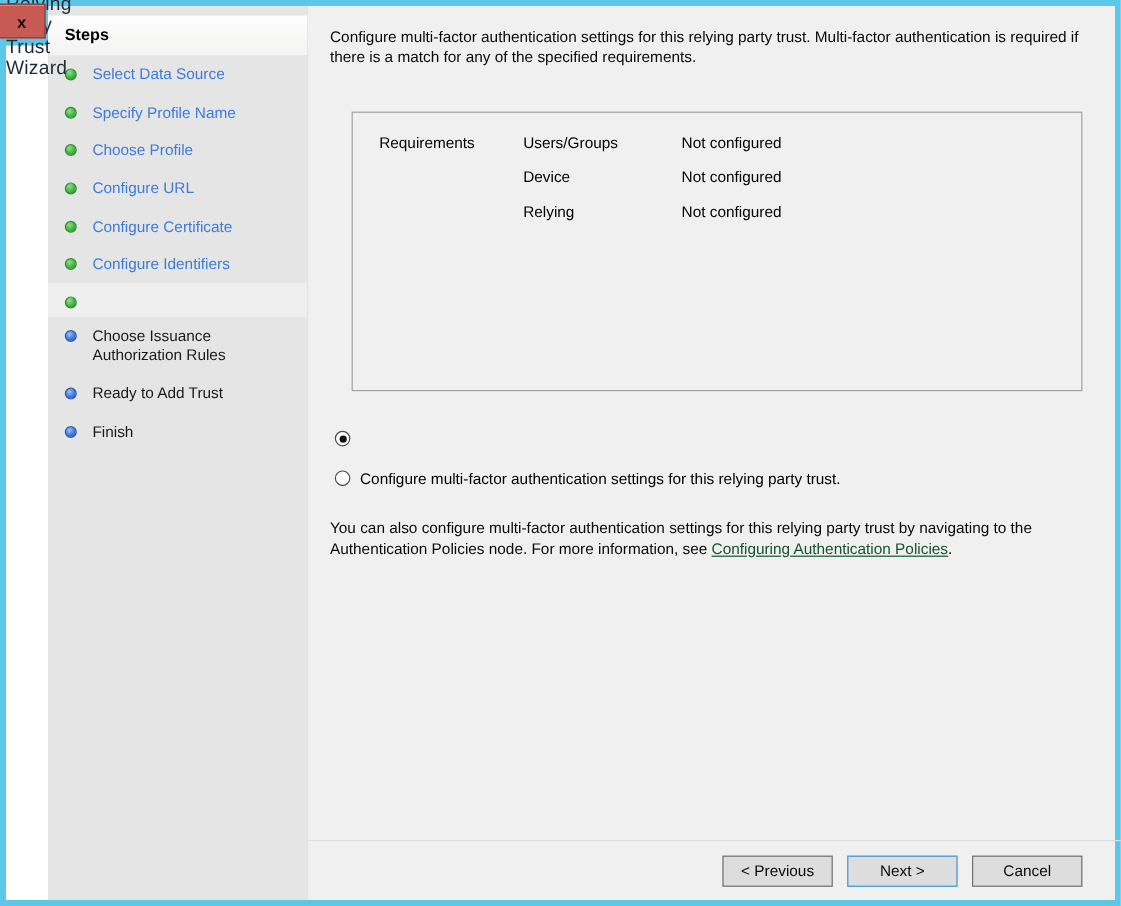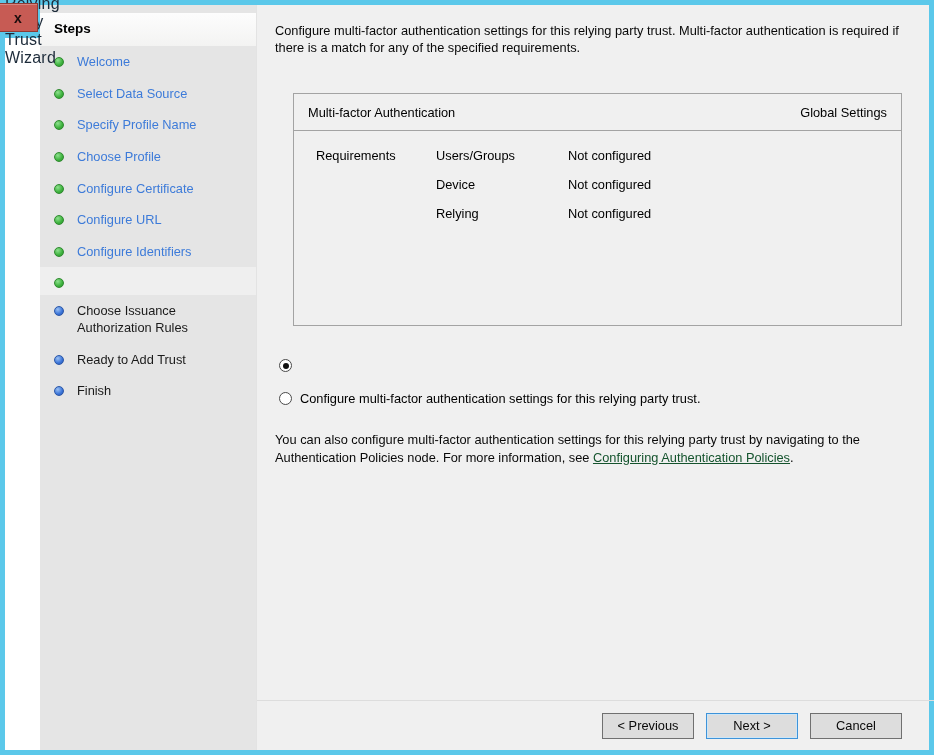--- a/index.html
+++ b/index.html
@@ -155,41 +155,37 @@
   </div>
 
   <div class="header-band"></div>
 
   <div class="body">
     <div class="sidebar">
       <div class="steps-header">Steps</div>
 
       <div class="step done">
         <span class="bullet done"></span>
-        <span class="lbl">Welcome</span>
-      </div>
-      <div class="step done">
-        <span class="bullet done"></span>
         <span class="lbl">Select Data Source</span>
       </div>
       <div class="step done">
         <span class="bullet done"></span>
         <span class="lbl">Specify Profile Name</span>
       </div>
       <div class="step done">
         <span class="bullet done"></span>
         <span class="lbl">Choose Profile</span>
       </div>
       <div class="step done">
         <span class="bullet done"></span>
+        <span class="lbl">Configure URL</span>
+      </div>
+      <div class="step done">
+        <span class="bullet done"></span>
         <span class="lbl">Configure Certificate</span>
-      </div>
-      <div class="step done">
-        <span class="bullet done"></span>
-        <span class="lbl">Configure URL</span>
       </div>
       <div class="step done">
         <span class="bullet done"></span>
         <span class="lbl">Configure Identifiers</span>
       </div>
       <div class="step current">
         <span class="bullet done"></span>
       </div>
       <div class="step upcoming">
         <span class="bullet upcoming"></span>
@@ -202,24 +198,20 @@
       <div class="step upcoming">
         <span class="bullet upcoming"></span>
         <span class="lbl">Finish</span>
       </div>
     </div>
 
     <div class="main">
       <div class="intro">Configure multi-factor authentication settings for this relying party trust. Multi-factor authentication is required if there is a match for any of the specified requirements.</div>
 
       <div class="mfa-box">
-        <div class="mfa-header">
-          <span>Multi-factor Authentication</span>
-          <span>Global Settings</span>
-        </div>
         <div class="mfa-body">
           <div class="mfa-row">
             <span>Requirements</span>
             <span>Users/Groups</span>
             <span>Not configured</span>
           </div>
           <div class="mfa-row">
             <span></span>
             <span>Device</span>
             <span>Not configured</span>

